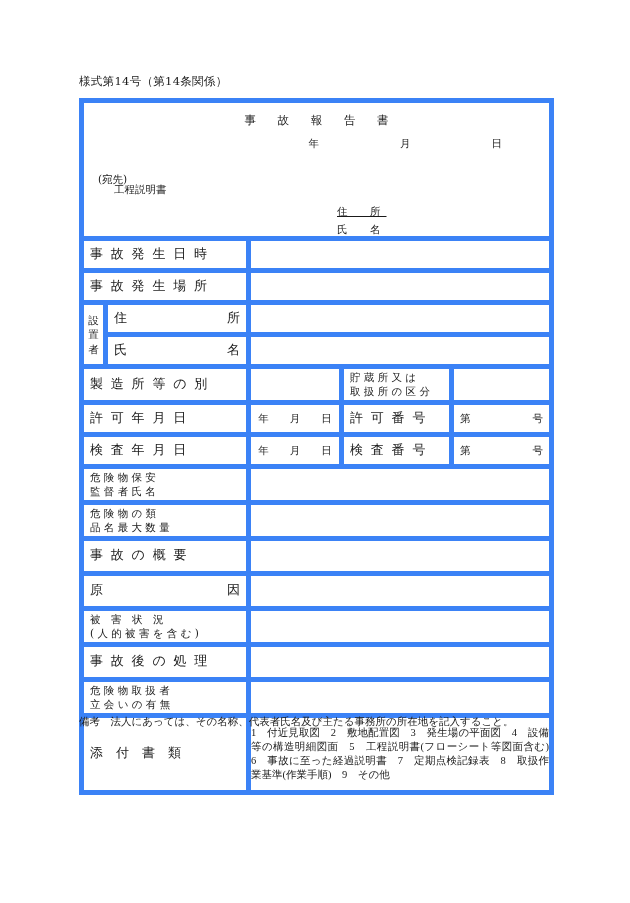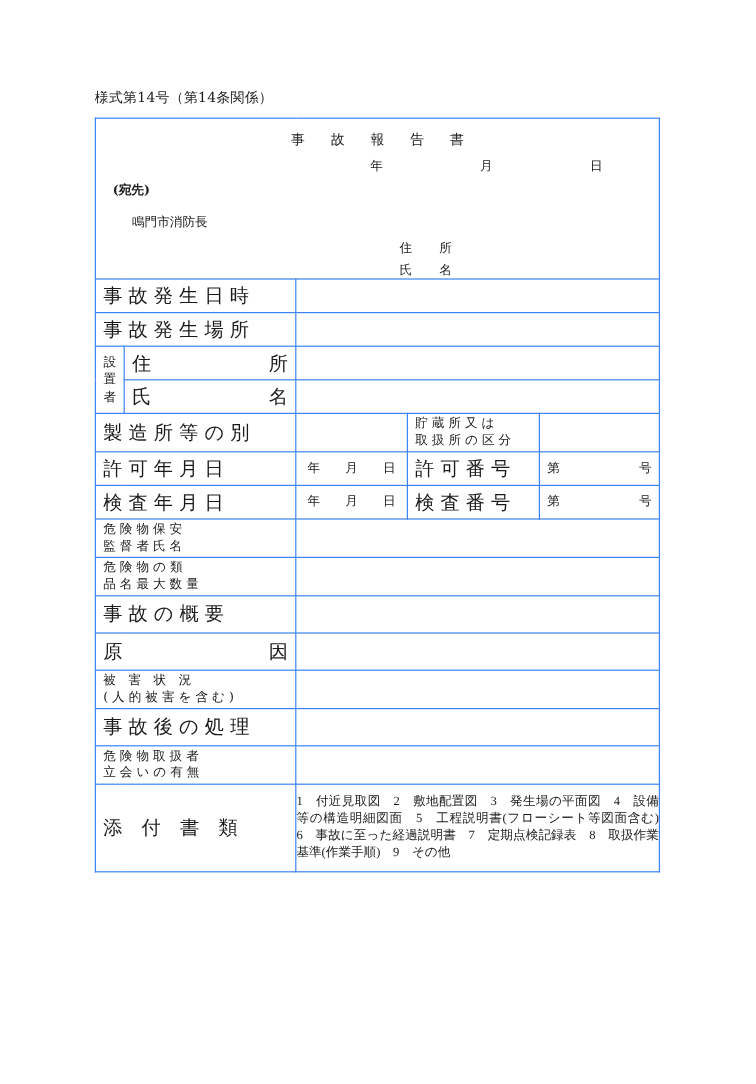--- a/index.html
+++ b/index.html
@@ -32,21 +32,21 @@
   }
   table.form {
     position: absolute;
     left: 79px;
     top: 98px;
     width: 470px;
     border-collapse: collapse;
     table-layout: fixed;
   }
   table.form td {
-    border: 1px solid #3b82f6;
+    border: 5px solid #3b82f6;
     padding: 0;
     vertical-align: middle;
     font-size: 10.5px;
     line-height: 1.35;
   }
   
   .hdr-cell {
     height: 133px;
     position: relative;
   }
@@ -63,52 +63,53 @@
     position: absolute;
     right: 27px;
     top: 33px;
     font-size: 10.5px;
     letter-spacing: 20px;
     text-indent: 20px;
   }
   .addr-label {
     position: absolute;
     left: 14px;
-    top: 53px;
-    font-size: 10.5px;
-    font-weight: bold;
+    top: 69px;
+    font-size: 10.5px;
   }
   .addr-name {
     position: absolute;
     left: 30px;
     top: 79px;
     font-size: 10.5px;
   }
   .sig-addr {
     position: absolute;
     left: 253px;
     top: 101px;
     font-size: 10.5px;
     letter-spacing: 6px;
+    text-decoration: underline;
   }
   .sig-name {
     position: absolute;
     left: 253px;
     top: 120px;
     font-size: 10.5px;
     letter-spacing: 6px;
     font-family: Liberation Mono, monospace;
   }
   
   .lbl {
     display: flex;
     justify-content: space-between;
     padding: 0 6px;
-    font-size: 16px;
+    font-size: 13px;
     white-space: nowrap;
+    font-family: Liberation Mono, monospace;
   }
   .lbl span { display: inline-block; }
   .lbl-wrap {
     padding: 2px 6px;
     font-size: 10.5px;
   }
   .lbl-wrap .row {
     display: flex;
     justify-content: space-between;
     line-height: 1.25;
@@ -161,21 +162,21 @@
       <col style="width:110px">
       <col style="width:100px">
     </colgroup>
     <tbody>
 
       <tr>
         <td colspan="5" class="hdr-cell">
           <div class="doc-title">事 故 報 告 書</div>
           <div class="date-line">年　　月　　日</div>
           <div class="addr-label">(宛先)</div>
-          <div class="addr-name">鳴門市消防長</div>
+          <div class="addr-name">工程説明書</div>
           <div class="sig-addr">住　所</div>
           <div class="sig-name">氏　名</div>
         </td>
       </tr>
 
       <tr>
         <td colspan="2" class="blank">
           <div class="lbl">
               <span>事 故 発 生 日 時</span>
             </div>
@@ -365,14 +366,15 @@
         <td colspan="2" style="height:72px">
           <div class="lbl">
               <span>添　付　書　類</span>
             </div>
         </td>
         <td colspan="3" class="attach-cell">1　付近見取図　2　敷地配置図　3　発生場の平面図　4　設備等の構造明細図面　5　工程説明書(フローシート等図面含む)　6　事故に至った経過説明書　7　定期点検記録表　8　取扱作業基準(作業手順)　9　その他</td>
       </tr>
     </tbody>
   </table>
 
+  <div class="remark">備考　法人にあっては、その名称、代表者氏名及び主たる事務所の所在地を記入すること。</div>
 
 </div>
 
 </body></html>

